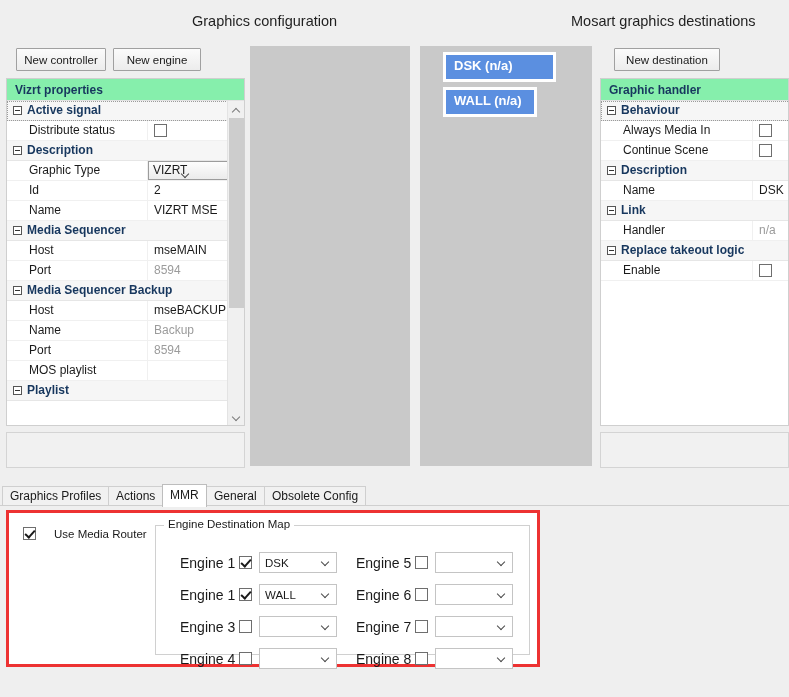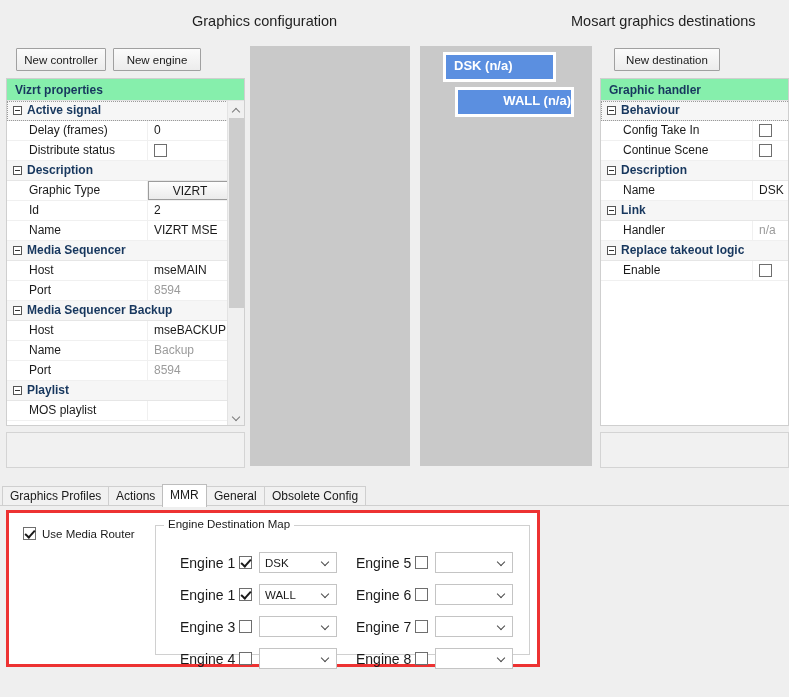--- a/index.html
+++ b/index.html
@@ -177,21 +177,20 @@
     margin: 0;
     height: 19px;
     width: 88px;
     background: linear-gradient(#fdfdfd, #ebebeb);
     border: 1px solid #9c9c9c;
     box-sizing: border-box;
     display: flex;
     align-items: center;
     padding-left: 4px;
     font-size: 12px;
-    flex-direction: column;
   }
   .cell-combo .chev {
     position: absolute;
     right: 5px;
     top: 4px;
   }
   .chev {
     width: 0; height: 0;
     border-left: 4px solid transparent;
     border-right: 4px solid transparent;
@@ -279,21 +278,21 @@
     color: #ffffff;
     font-weight: bold;
     font-size: 13px;
     line-height: 22px;
     padding-left: 8px;
     height: 100%;
     box-sizing: border-box;
     white-space: nowrap;
   }
   #dest-dsk  { left: 443px; top: 52px; width: 113px; height: 30px; }
-  #dest-wall { left: 455px; top: 87px; width: 119px; height: 30px; text-align: right; }
+  #dest-wall { left: 443px; top: 87px; width: 94px; height: 30px; }
 
   
   .tabstrip {
     position: absolute;
     left: 0; top: 484px;
     width: 789px;
     height: 22px;
   }
   .tabstrip::after {
     content: "";
@@ -333,21 +332,21 @@
     width: 534px; height: 157px;
     border: 3px solid #ed3232;
     background: #ffffff;
     box-sizing: border-box;
   }
   #use-media-router {
     position: absolute;
     left: 14px; top: 14px;
     display: flex;
     align-items: center;
-    gap: 6px;
+    gap: 18px;
     font-size: 11.5px;
     color: #1a1a1a;
     white-space: nowrap;
   }
   .groupbox {
     position: absolute;
     left: 146px; top: 12px;
     width: 375px; height: 130px;
     border: 1px solid #d0d0d0;
     box-sizing: border-box;
@@ -418,24 +417,20 @@
     <div class="grid-header">Vizrt properties</div>
     <div class="grid-body">
       <div class="grid-rows" id="left-rows">
           <div class="row cat focused">
             <div class="cat-expander">
               <span class="expander-box"></span>
             </div>
             <div class="cat-label">Active signal</div>
           </div>
           <div class="row">
-            <div class="prop-name">Delay (frames)</div>
-            <div class="prop-value">0</div>
-          </div>
-          <div class="row">
             <div class="prop-name">Distribute status</div>
             <div class="prop-value">
               <span class="cb"></span>
             </div>
           </div>
           <div class="row cat">
             <div class="cat-expander">
               <span class="expander-box"></span>
             </div>
             <div class="cat-label">Description</div>
@@ -482,29 +477,29 @@
             <div class="prop-value">mseBACKUP</div>
           </div>
           <div class="row">
             <div class="prop-name">Name</div>
             <div class="prop-value muted">Backup</div>
           </div>
           <div class="row">
             <div class="prop-name">Port</div>
             <div class="prop-value muted">8594</div>
           </div>
-          <div class="row cat">
-            <div class="cat-expander">
-              <span class="expander-box"></span>
-            </div>
-            <div class="cat-label">Playlist</div>
-          </div>
           <div class="row">
             <div class="prop-name">MOS playlist</div>
             <div class="prop-value"></div>
+          </div>
+          <div class="row cat">
+            <div class="cat-expander">
+              <span class="expander-box"></span>
+            </div>
+            <div class="cat-label">Playlist</div>
           </div>
         </div>
       <div class="vscroll" id="left-scroll" style="height:325px">
         <div class="arrow up">
             <span></span>
           </div>
         <div class="thumb" style="top:17px;height:190px"></div>
         <div class="arrow down" style="position:absolute;bottom:0;left:0;right:0">
             <span></span>
           </div>
@@ -517,21 +512,21 @@
     <div class="grid-header">Graphic handler</div>
     <div class="grid-body">
       <div class="grid-rows" id="right-rows">
           <div class="row cat focused">
             <div class="cat-expander">
               <span class="expander-box"></span>
             </div>
             <div class="cat-label">Behaviour</div>
           </div>
           <div class="row">
-            <div class="prop-name">Config Take In</div>
+            <div class="prop-name">Always Media In</div>
             <div class="prop-value">
               <span class="cb"></span>
             </div>
           </div>
           <div class="row">
             <div class="prop-name">Continue Scene</div>
             <div class="prop-value">
               <span class="cb"></span>
             </div>
           </div>

